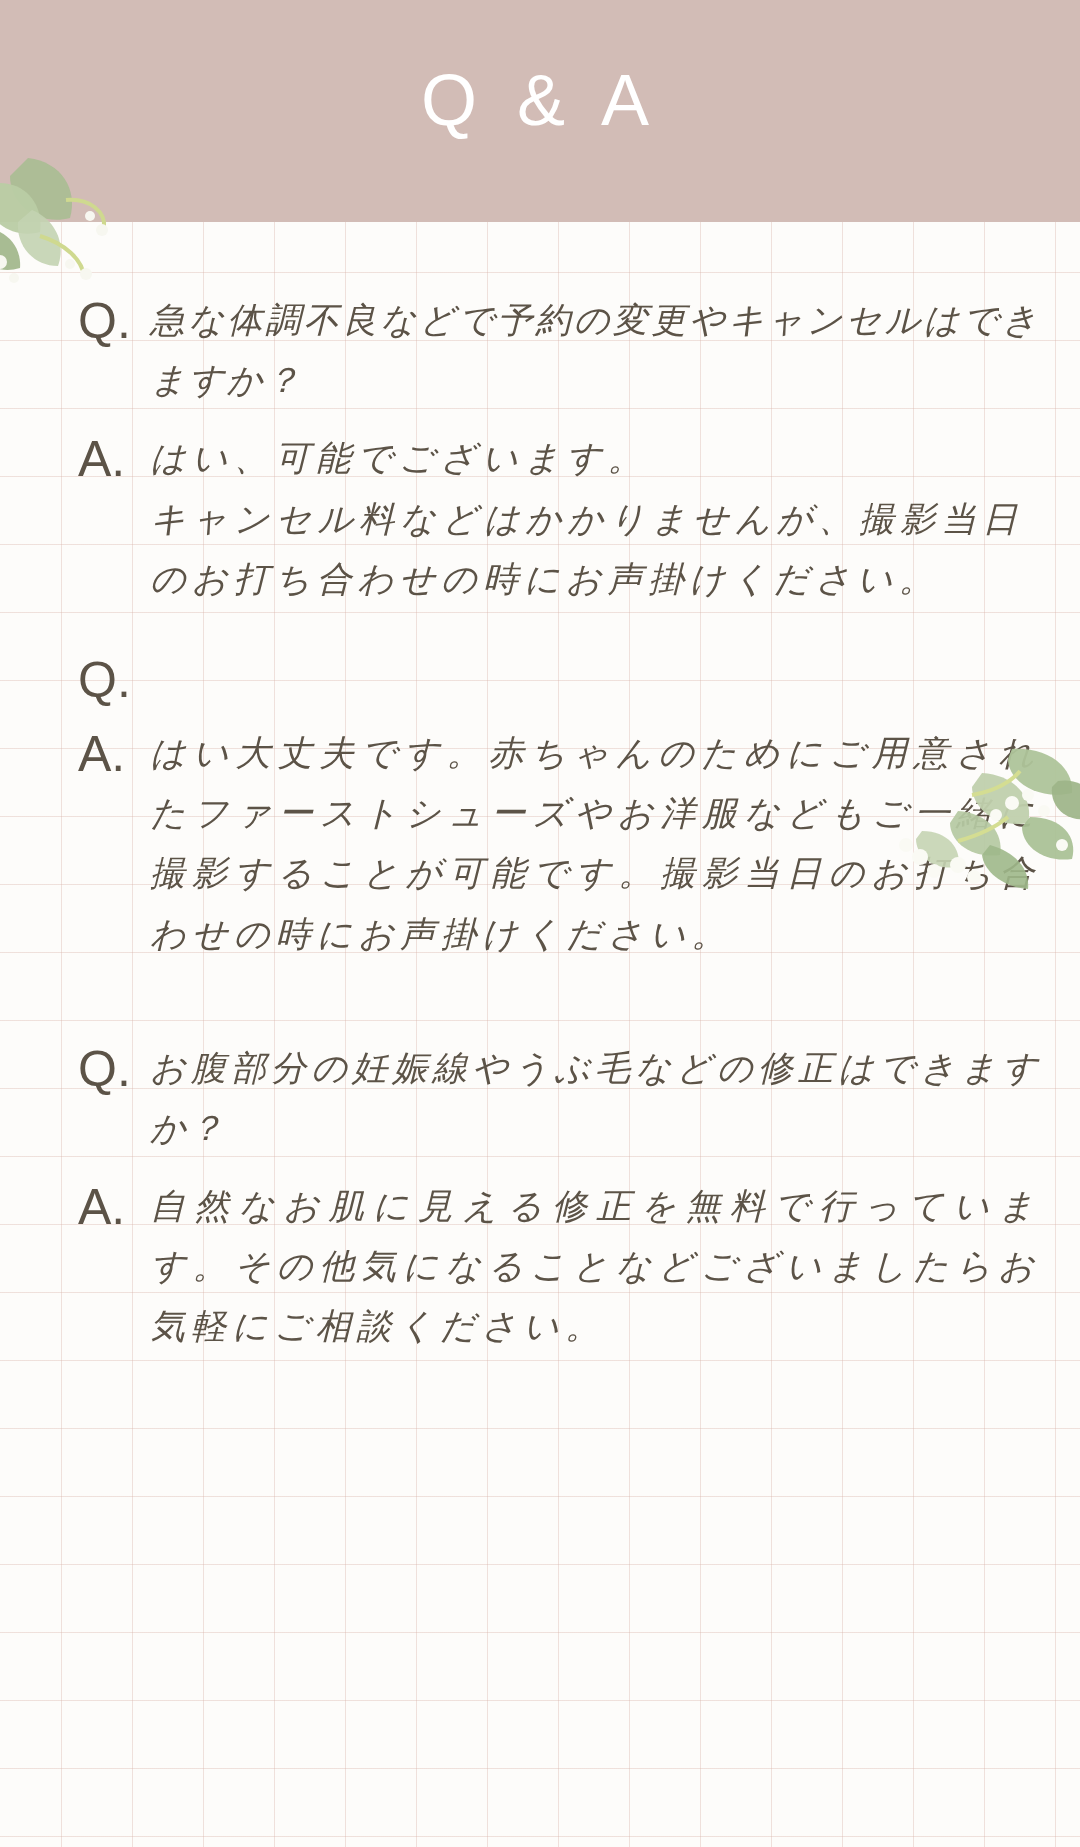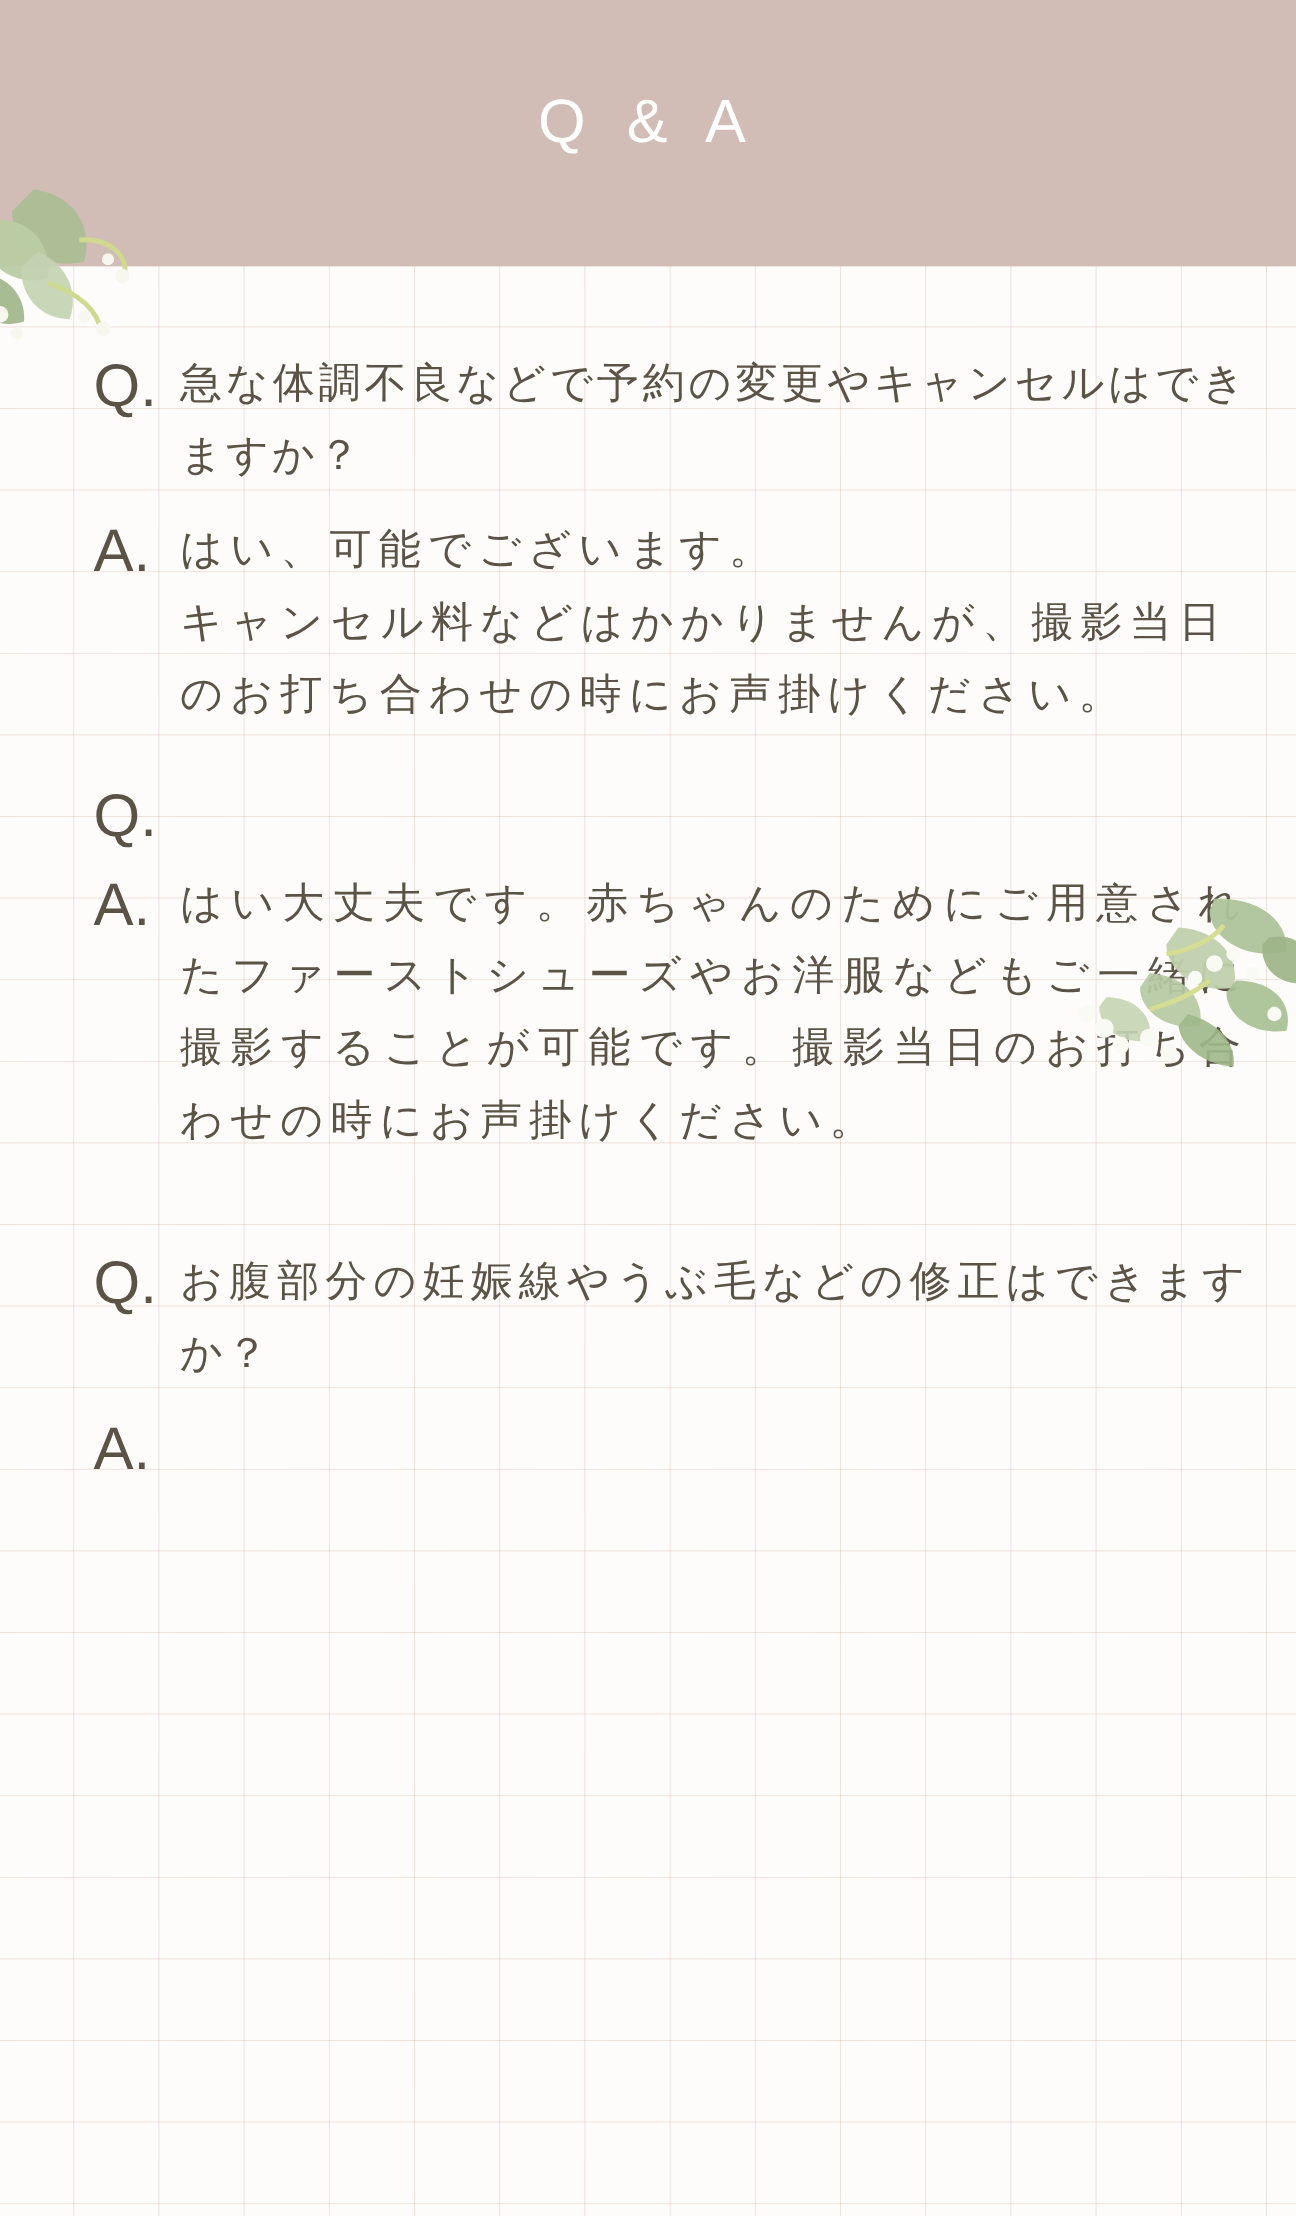--- a/index.html
+++ b/index.html
@@ -41,21 +41,21 @@
   .header-title {
     position: absolute;
     top: 0;
     left: 0;
     width: 1080px;
     height: 222px;
     display: flex;
     align-items: center;
     justify-content: center;
     color: #ffffff;
-    font-size: 51px;
+    font-size: 72px;
     letter-spacing: 10px;
     font-weight: 400;
     font-family: "Liberation Sans", sans-serif;
     padding-bottom: 22px;
     box-sizing: border-box;
     z-index: 4;
   }
 
   
   .leaf-cluster {
@@ -106,20 +106,21 @@
   .marker.a-marker { color: #5c5347; }
 
   .qa-text {
     flex: 1 1 auto;
     color: #5c5347;
     font-size: 35px;
     line-height: 1.72;
     letter-spacing: 2.5px;
     font-family: "Liberation Sans", sans-serif;
     white-space: pre-line;
+    font-style: italic;
   }
   .qa-text.justify {
     text-align: justify;
     text-align-last: left;
   }
   .qa-text.wide { letter-spacing: 6px; }
 
   .spacer-lg { height: 34px; }
 </style>
 </head>
@@ -198,16 +199,17 @@
     </div>
 
     <div class="spacer-lg"></div>
 
     <div class="qa-block q">
       <div class="marker">Q.</div>
       <div class="qa-text justify">お腹部分の妊娠線やうぶ毛などの修正はできますか？</div>
     </div>
     <div class="qa-block a">
       <div class="marker a-marker">A.</div>
+      <div class="qa-text justify wide">自然なお肌に見える修正を無料で行っています。その他気になることなどございましたらお気軽にご相談ください。</div>
     </div>
 
   </div>
 </div>
 
 </body></html>

